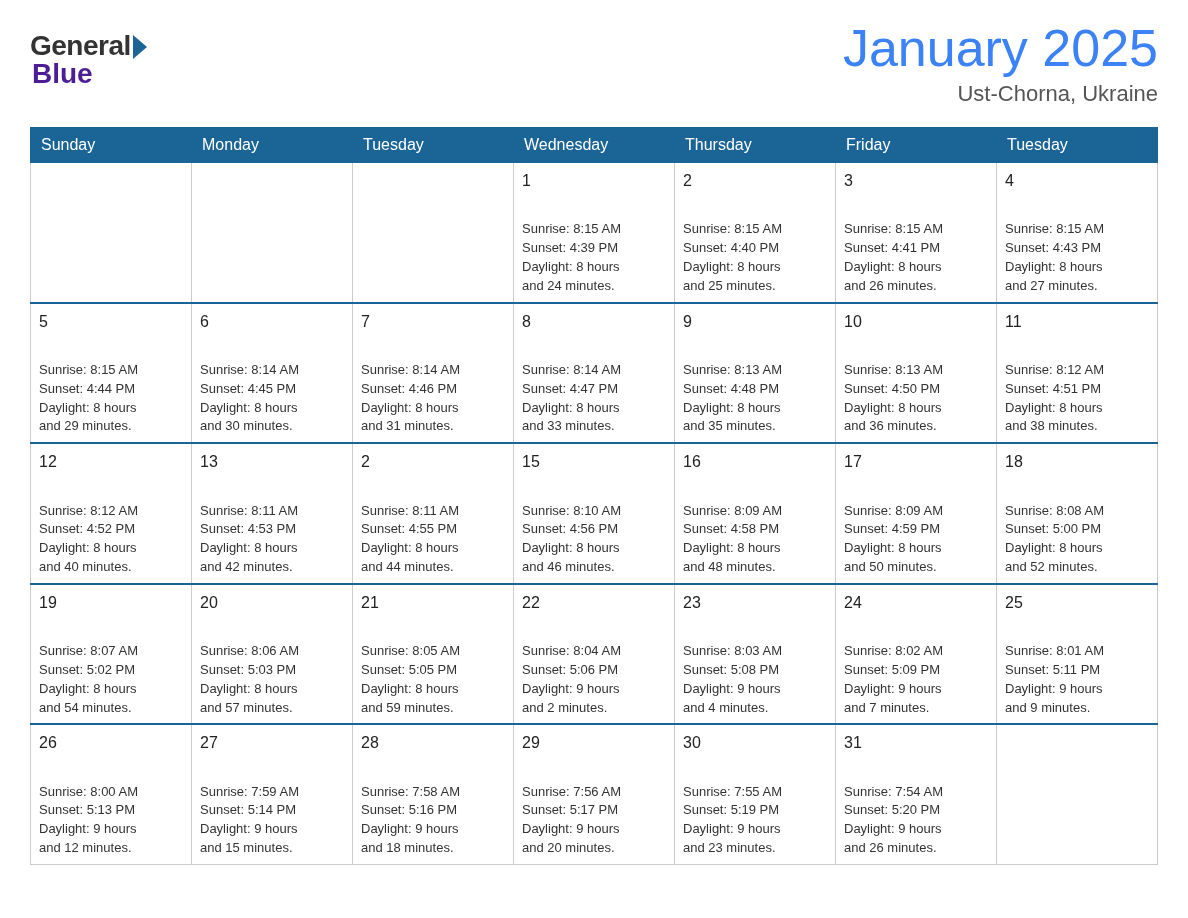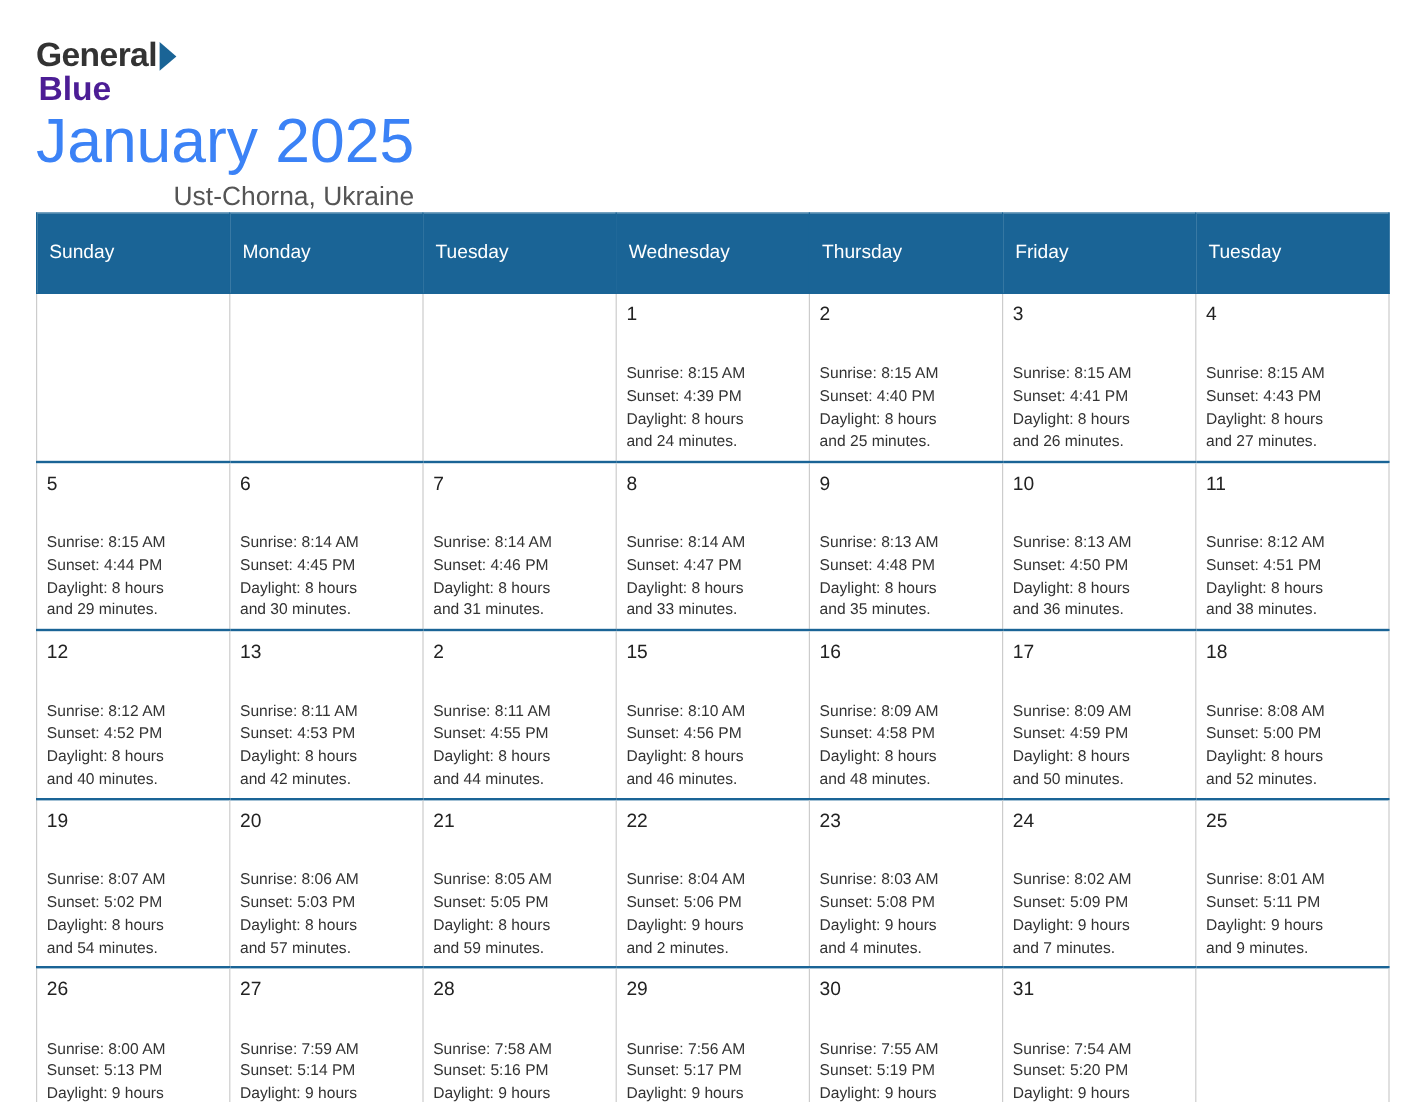--- a/index.html
+++ b/index.html
@@ -8,21 +8,21 @@
       background: #fff;
       color: #333;
       width: 1188px;
       min-height: 918px;
       padding: 20px 30px;
     }
     .header {
       display: flex;
       justify-content: space-between;
       align-items: flex-start;
-      flex-direction: column;
+      margin-bottom: 20px;
     }
     .logo {
       display: flex;
       flex-direction: column;
       align-items: flex-start;
       margin-top: 10px;
     }
     .logo-top {
       display: flex;
       align-items: center;
@@ -66,21 +66,21 @@
     .calendar {
       width: 100%;
       border-collapse: collapse;
       border: 1px solid #aaa;
     }
     .calendar th {
       background-color: #1a6496;
       color: #fff;
       font-size: 16px;
       font-weight: normal;
-      padding: 24px 10px;
+      padding: 8px 10px;
       text-align: left;
       border: 1px solid #1a6496;
     }
     .calendar td {
       vertical-align: top;
       padding: 6px 8px;
       border: 1px solid #ccc;
       width: calc(100% / 7);
       min-height: 110px;
       font-size: 13px;

